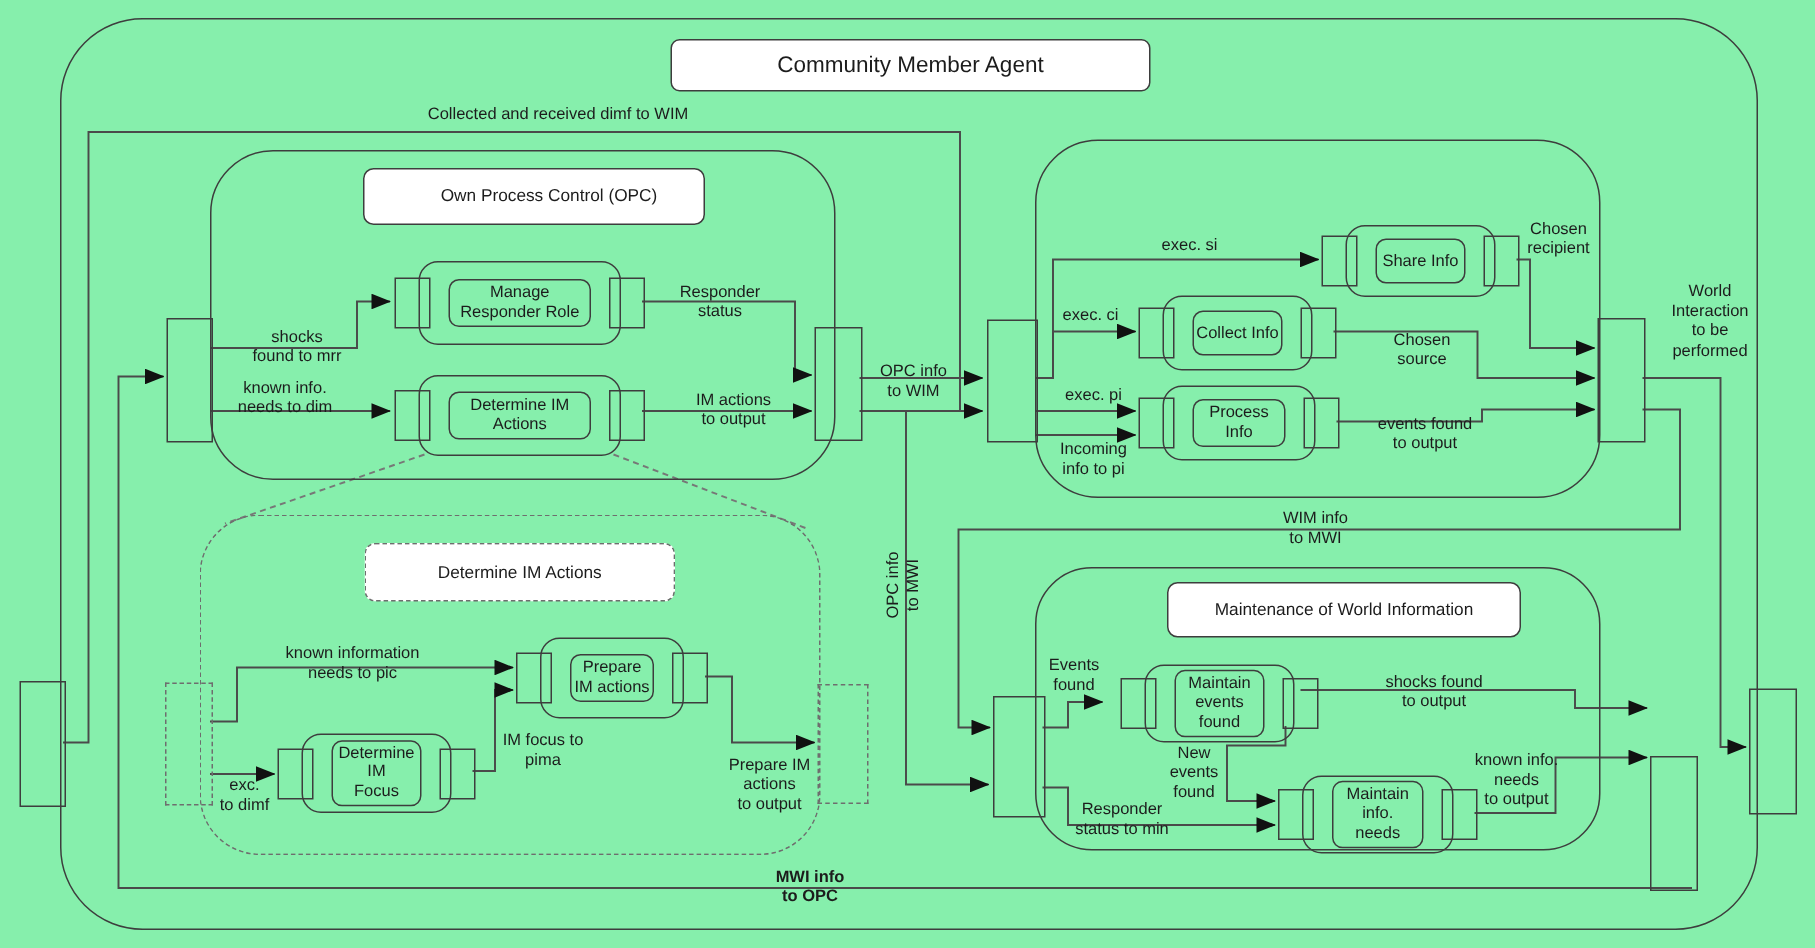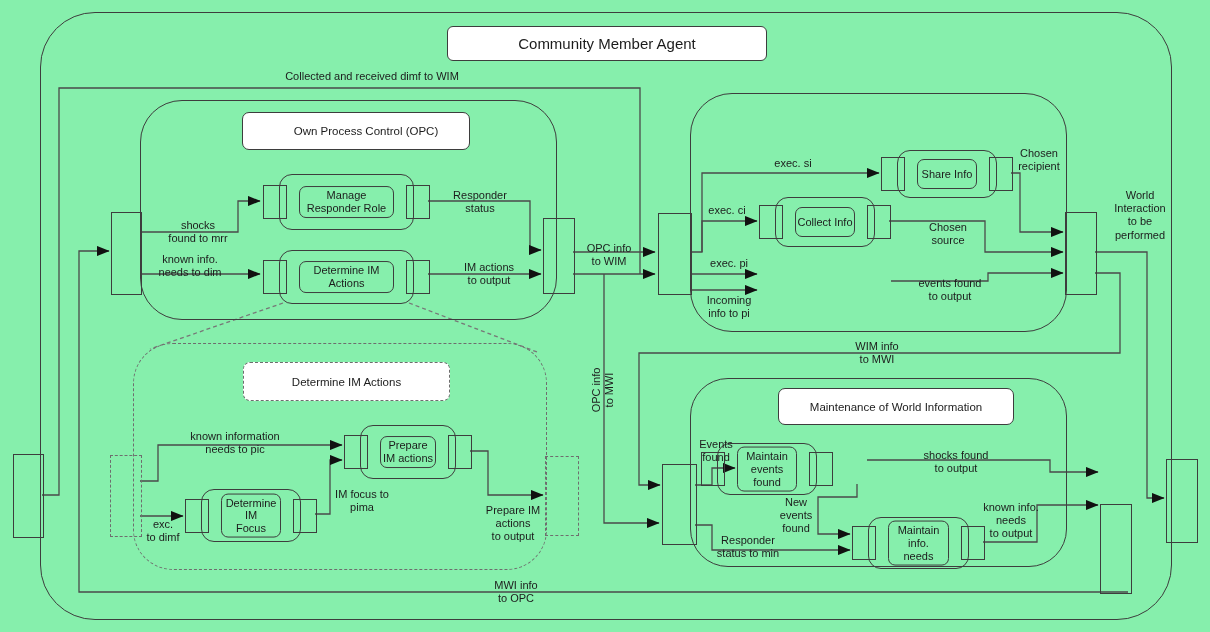--- a/index.html
+++ b/index.html
@@ -99,27 +99,32 @@
   <div class="comp" style="left:897px;top:150px;width:98px;height:46px;">
     <span class="p-l"></span>
     <span class="p-r"></span>
     <span class="inner">Share Info</span>
   </div>
   <div class="comp" style="left:775px;top:197px;width:98px;height:48px;">
     <span class="p-l"></span>
     <span class="p-r"></span>
     <span class="inner">Collect Info</span>
   </div>
+  <div class="comp" style="left:775px;top:257px;width:100px;height:48px;">
+    <span class="p-l"></span>
+    <span class="p-r"></span>
+    <span class="inner">Process Info</span>
+  </div>
 
   <div class="cbox" style="left:690px;top:378px;width:375px;height:187px;border-radius:38px;"></div>
   <div class="tbox" style="left:778px;top:388px;width:234px;height:35px;">Maintenance of World Information</div>
   <div class="port" style="left:662px;top:464px;width:33px;height:79px;"></div>
   <div class="port" style="left:1100px;top:504px;width:30px;height:88px;"></div>
 
-  <div class="comp" style="left:717px;top:443px;width:98px;height:50px;">
+  <div class="comp" style="left:763px;top:443px;width:98px;height:50px;">
     <span class="p-l"></span>
     <span class="p-r"></span>
     <span class="inner">Maintain
 events found</span>
   </div>
   <div class="comp" style="left:868px;top:517px;width:99px;height:50px;">
     <span class="p-l"></span>
     <span class="p-r"></span>
     <span class="inner">Maintain info.
 needs</span>
@@ -187,16 +192,16 @@
 to output</div>
   <div class="elabel" style="left:235px;top:443px;">known information
 needs to pic</div>
   <div class="elabel" style="left:362px;top:501px;">IM focus to
 pima</div>
   <div class="elabel" style="left:163px;top:531px;">exc.
 to dimf</div>
   <div class="elabel" style="left:513px;top:524px;">Prepare IM
 actions
 to output</div>
-  <div class="elabel" style="left:516px;top:592px;">MWI info
+  <div class="elabel" style="left:540px;top:592px;font-weight:bold;">MWI info
 to OPC</div>
 
 </div>
 
 </body></html>

